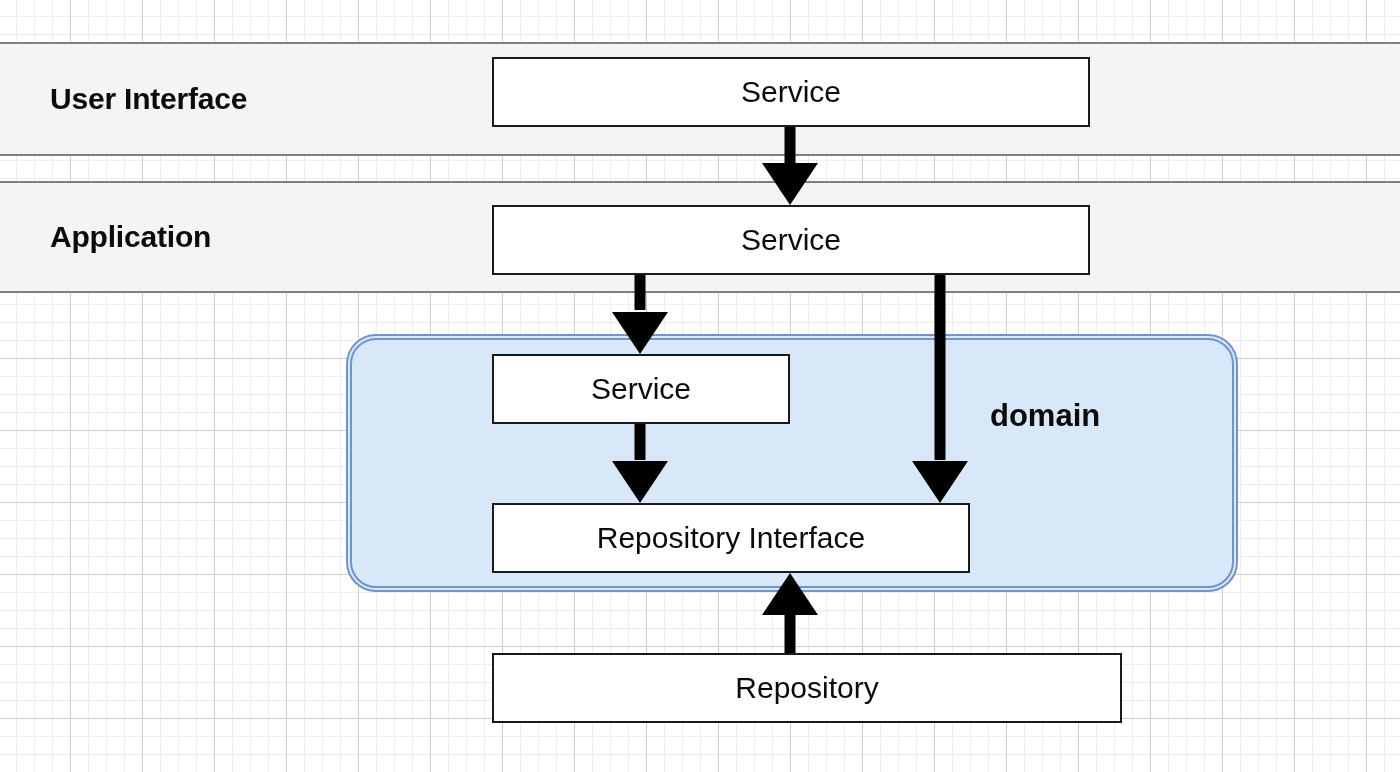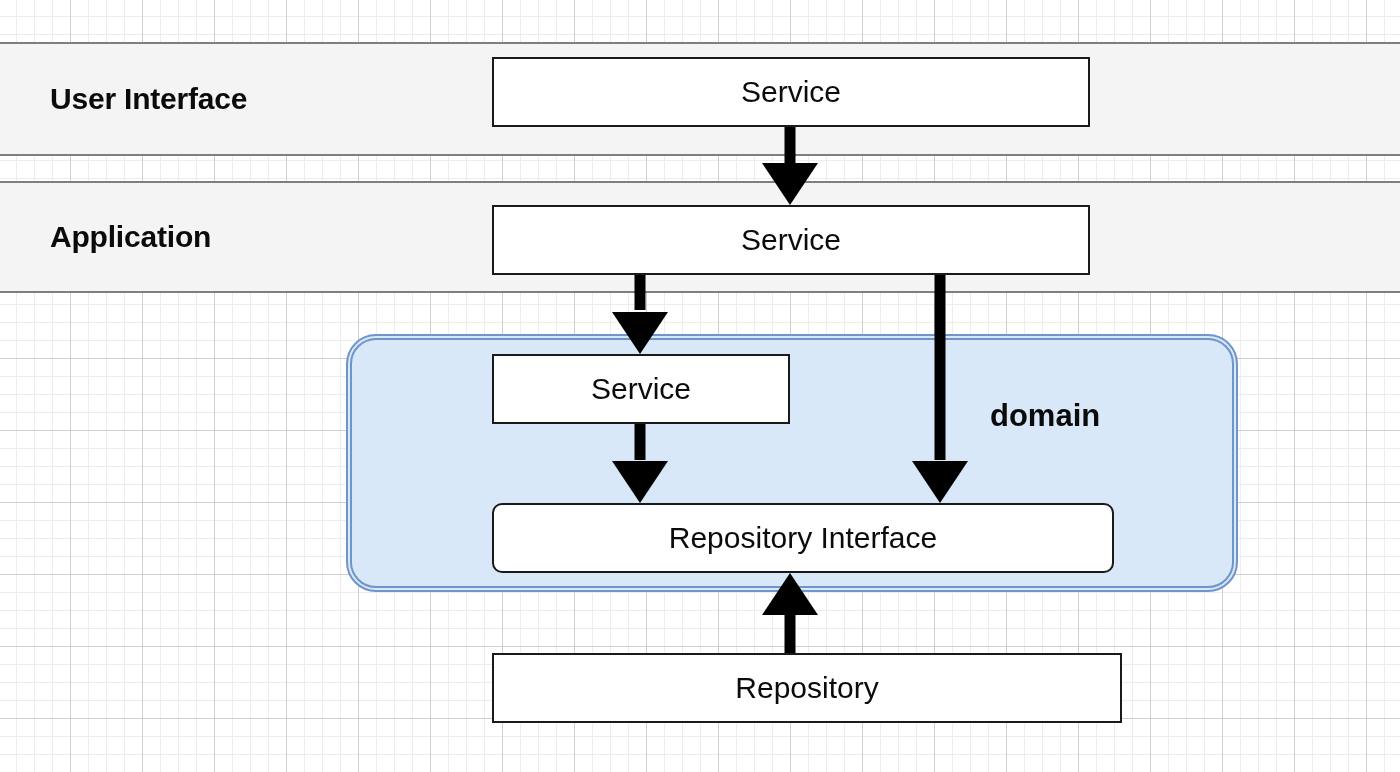--- a/index.html
+++ b/index.html
@@ -99,21 +99,21 @@
     display: flex;
     align-items: center;
     justify-content: center;
     font-size: 30px;
     color: #0b0b0b;
     white-space: nowrap;
   }
   #node-handler  { left: 492px; top: 57px;  width: 598px; height: 70px; }
   #node-usecase  { left: 492px; top: 205px; width: 598px; height: 70px; }
   #node-service  { left: 492px; top: 354px; width: 298px; height: 70px; }
-  #node-repoiface{ left: 492px; top: 503px; width: 622px; height: 70px; border-radius: 10px; }
+  #node-repoiface{ left: 492px; top: 503px; width: 478px; height: 70px; }
   #node-repo     { left: 492px; top: 653px; width: 630px; height: 70px; }
 
   
   .arrow-svg {
     position: absolute;
     overflow: visible;
     pointer-events: none;
   }
 </style>
 </head>

